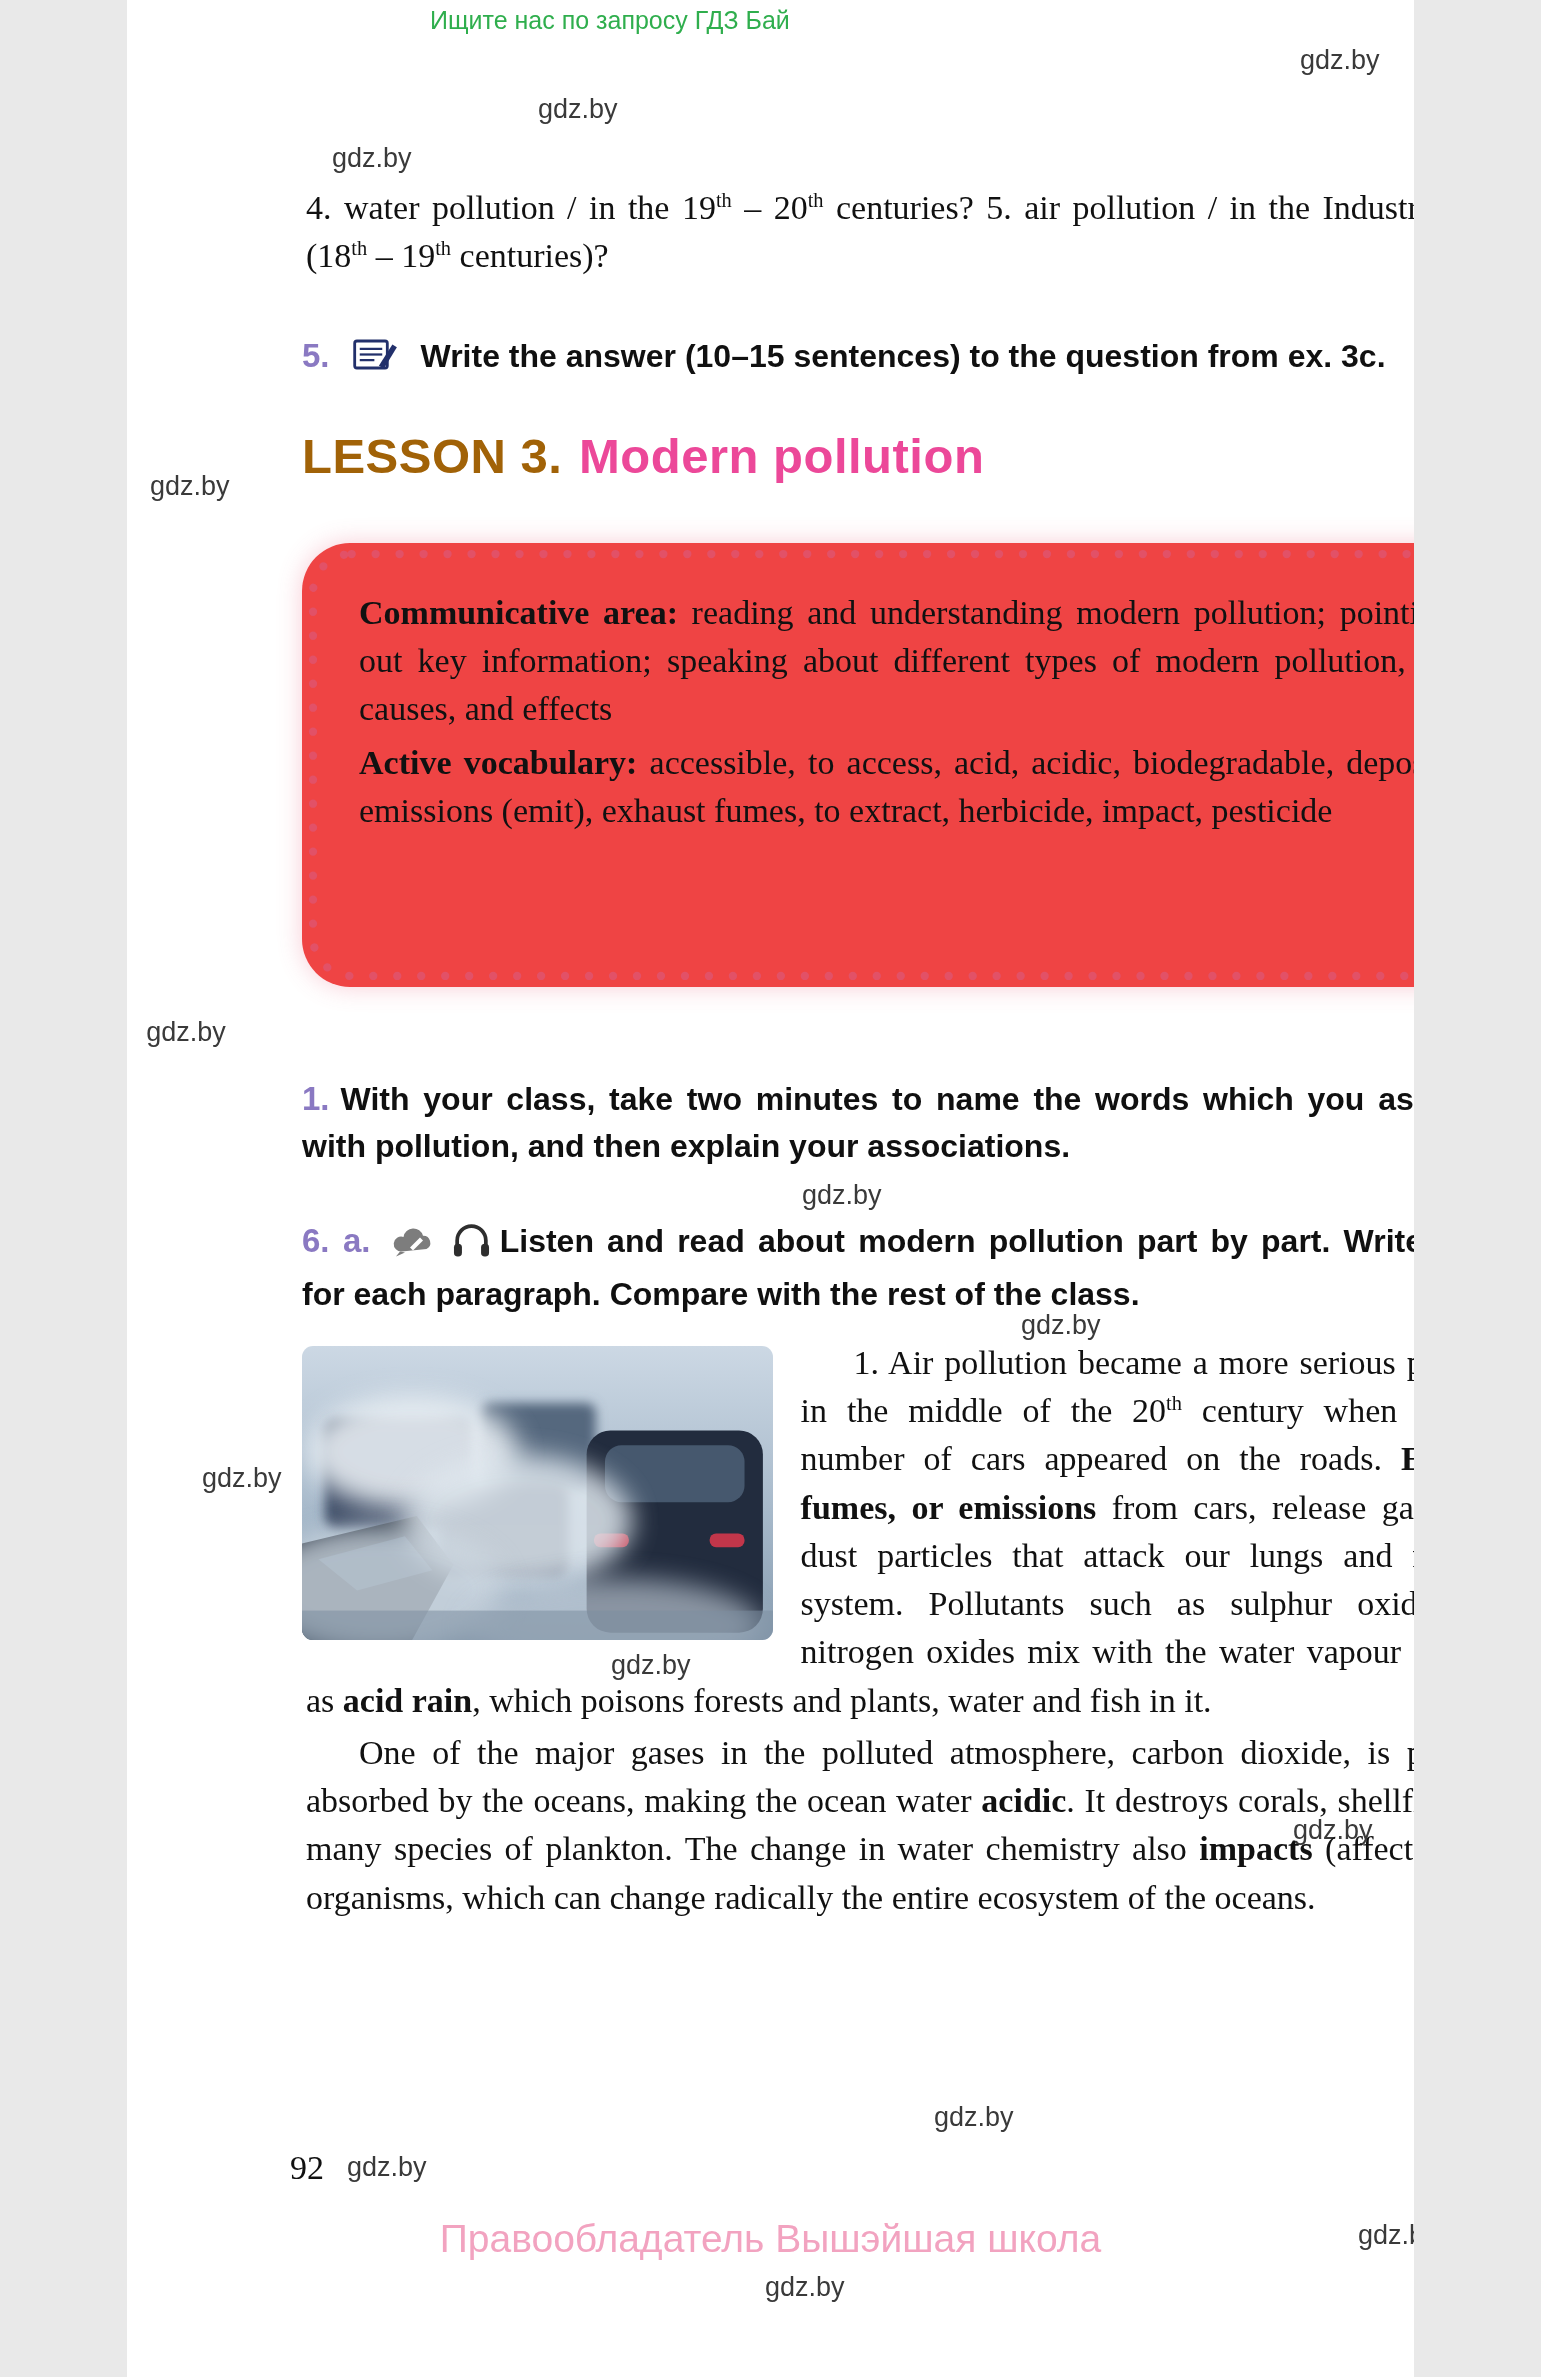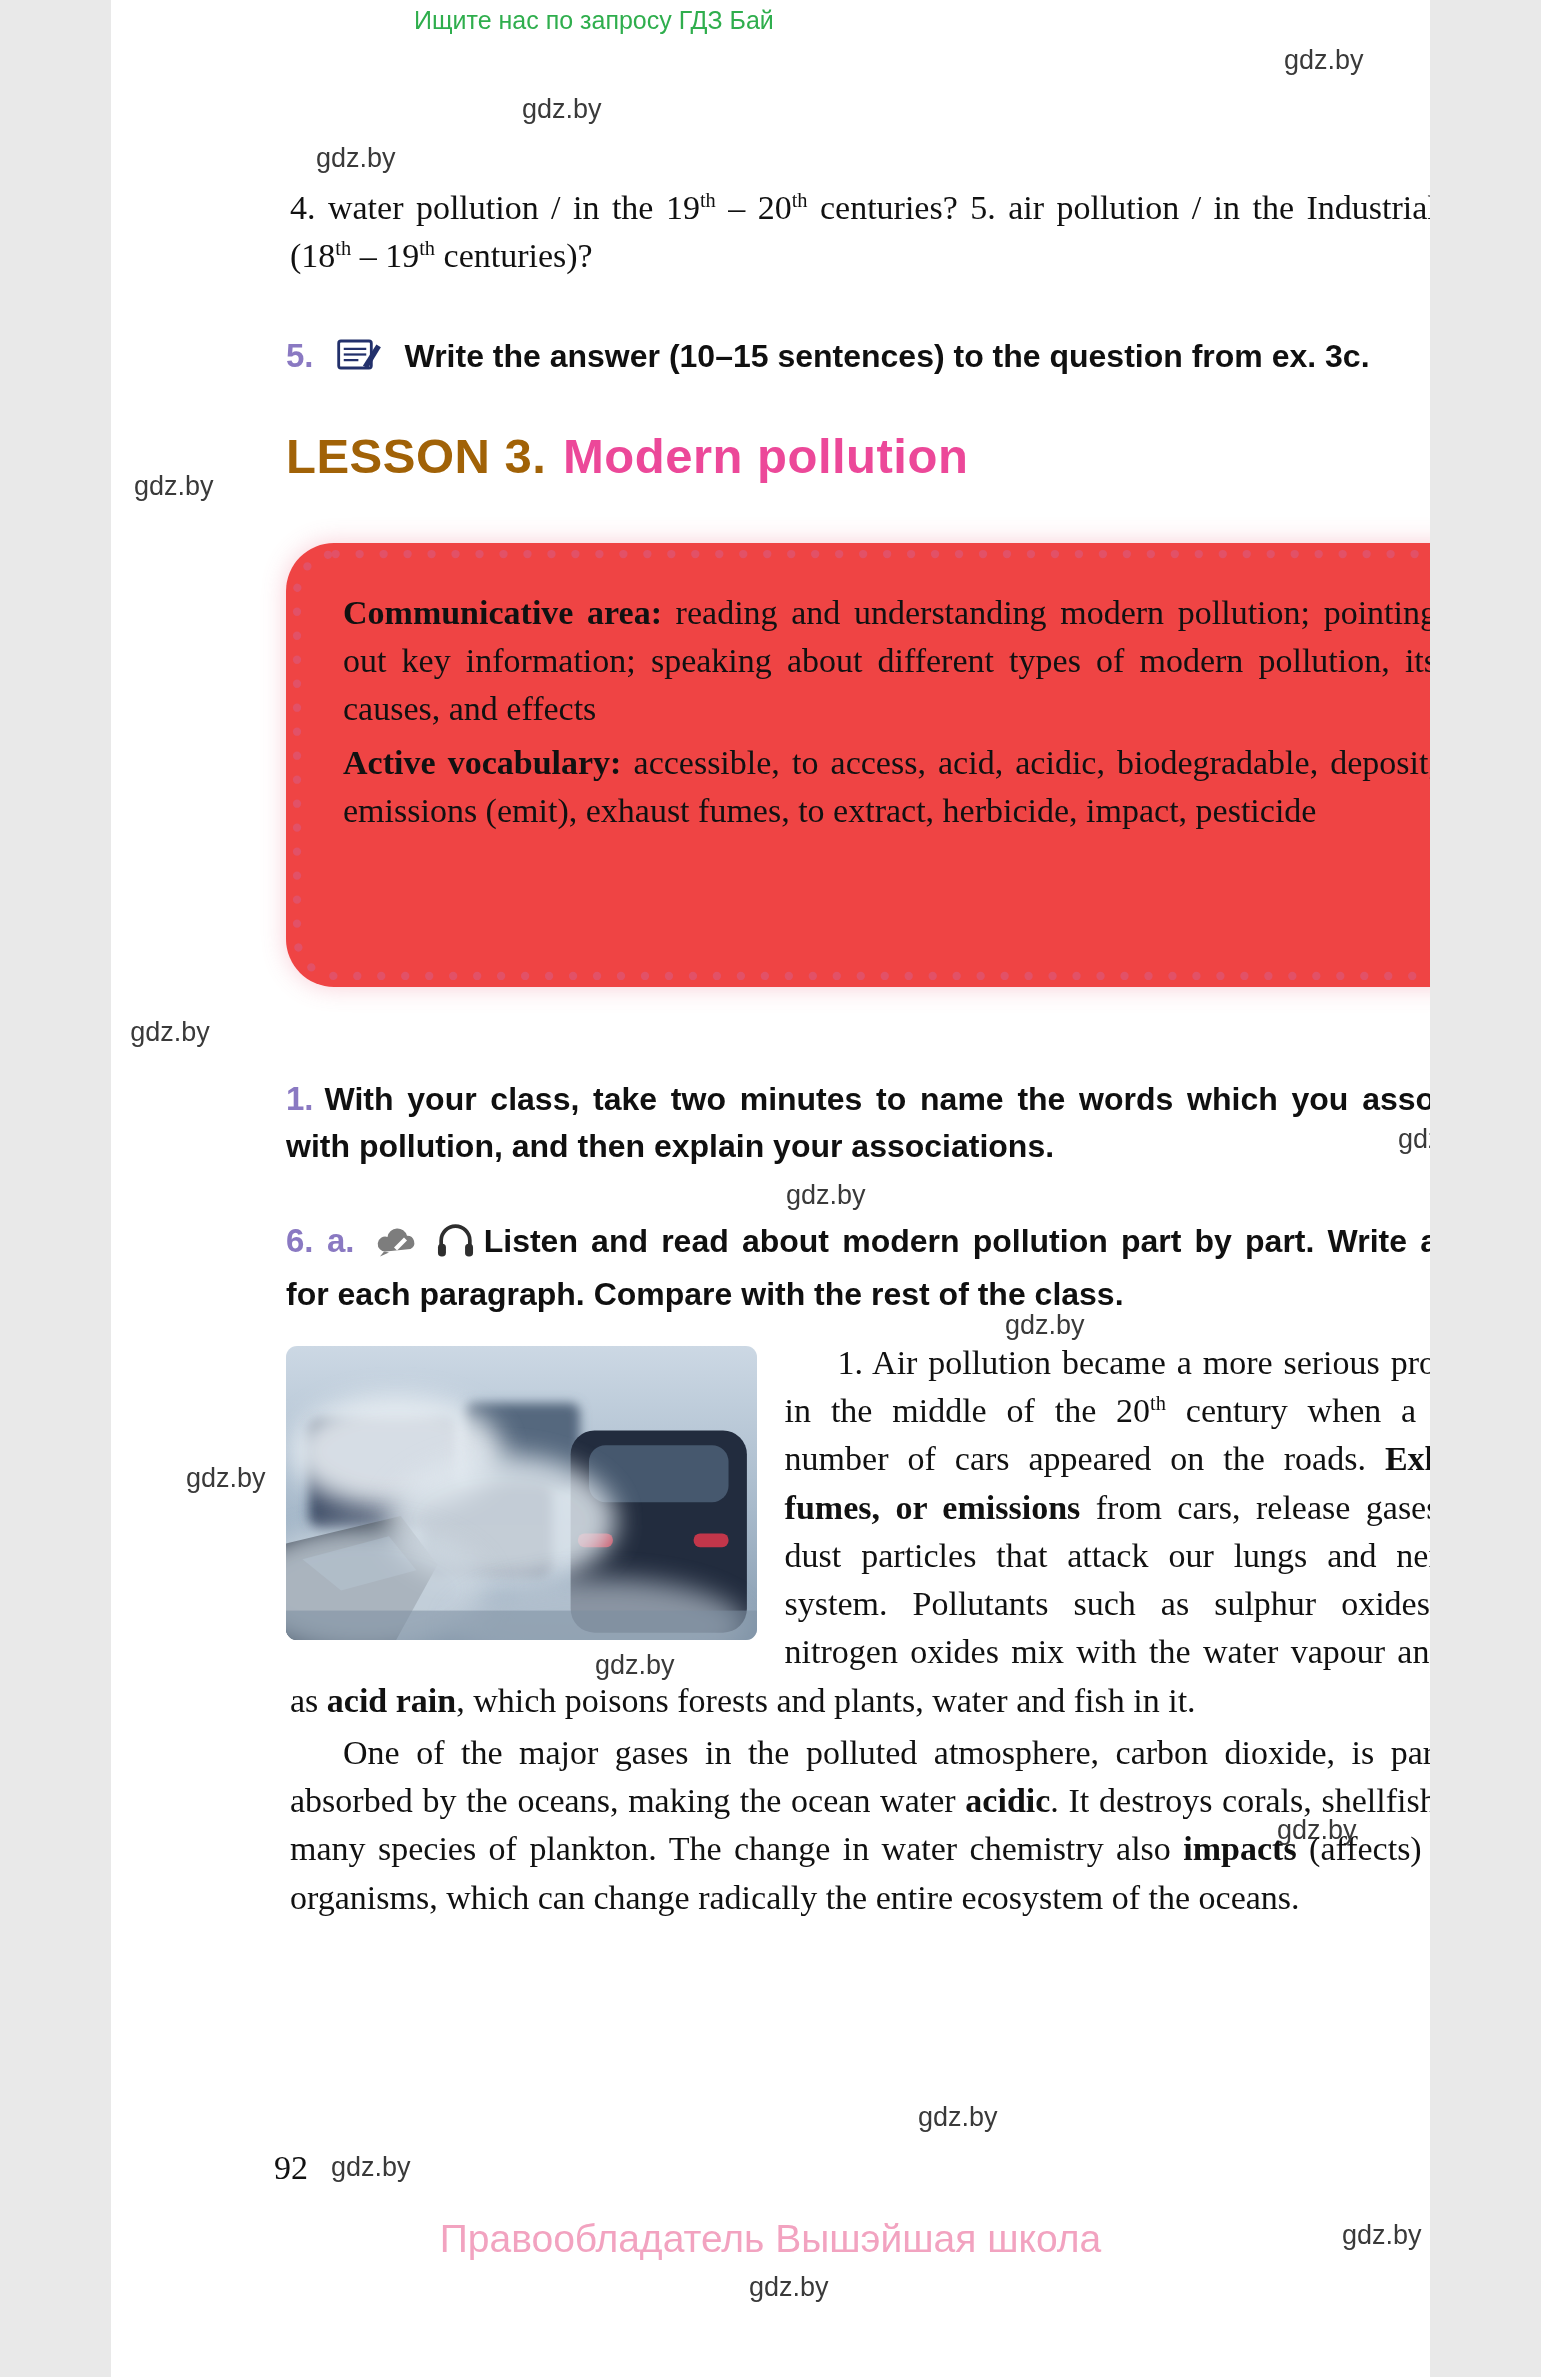--- a/index.html
+++ b/index.html
@@ -1,17 +1,17 @@
 <!DOCTYPE html>
 <html style="font-size:14.7px"><head>
 <meta charset="utf-8">
 <style>
   html,body { margin:0; padding:0; background:#e9e9e9; }
   .page { position:relative; width:1287px; height:2377px; background:#ffffff;
-          font-family:"Liberation Serif", serif; color:#111; overflow:hidden; margin:0 auto;padding-left:32px; }
+          font-family:"Liberation Serif", serif; color:#111; overflow:hidden; margin:0 auto; }
 
   .wm { position:absolute; font-family:"Liberation Sans", sans-serif;
         font-size:27px; color:#3a3a3a; white-space:nowrap; }
 
   .banner { position:absolute; left:303px; top:5.5px;
             font-family:"Liberation Sans", sans-serif; font-size:25px; color:#2fae4d; }
 
   .col { position:absolute; left:175px; top:180px; width:1222px; }
 
   .serif { font-size:34px; line-height:1.42; text-align:justify; margin:4px; }

